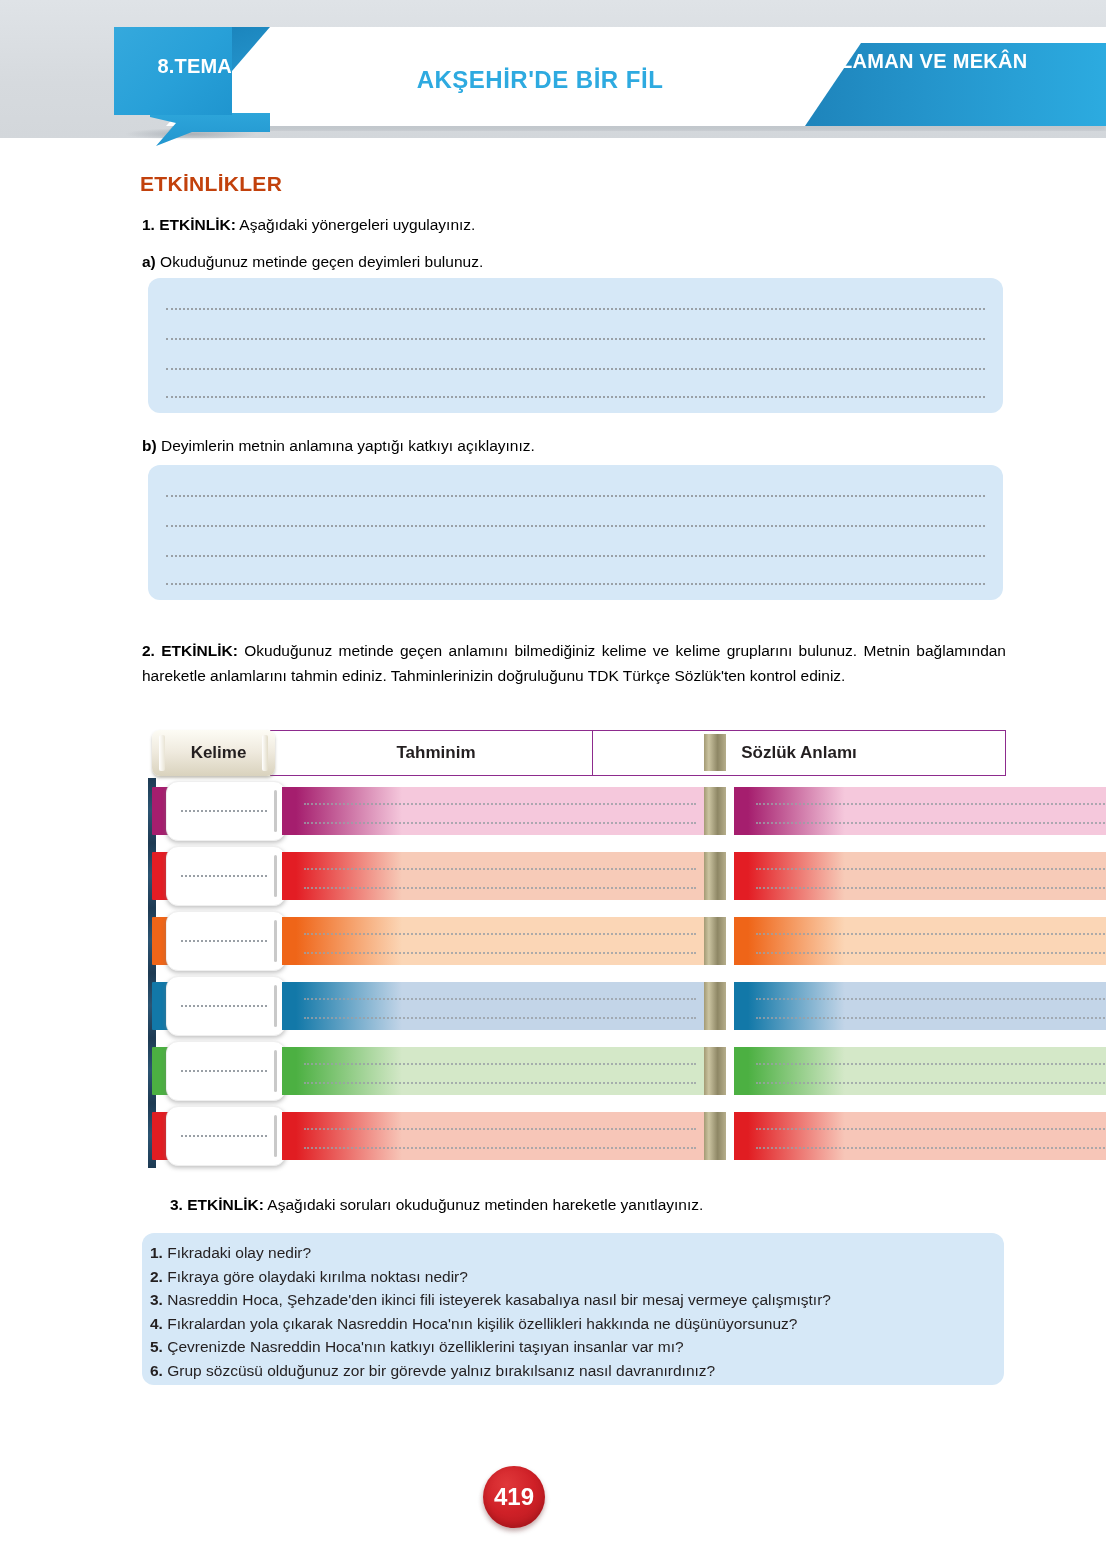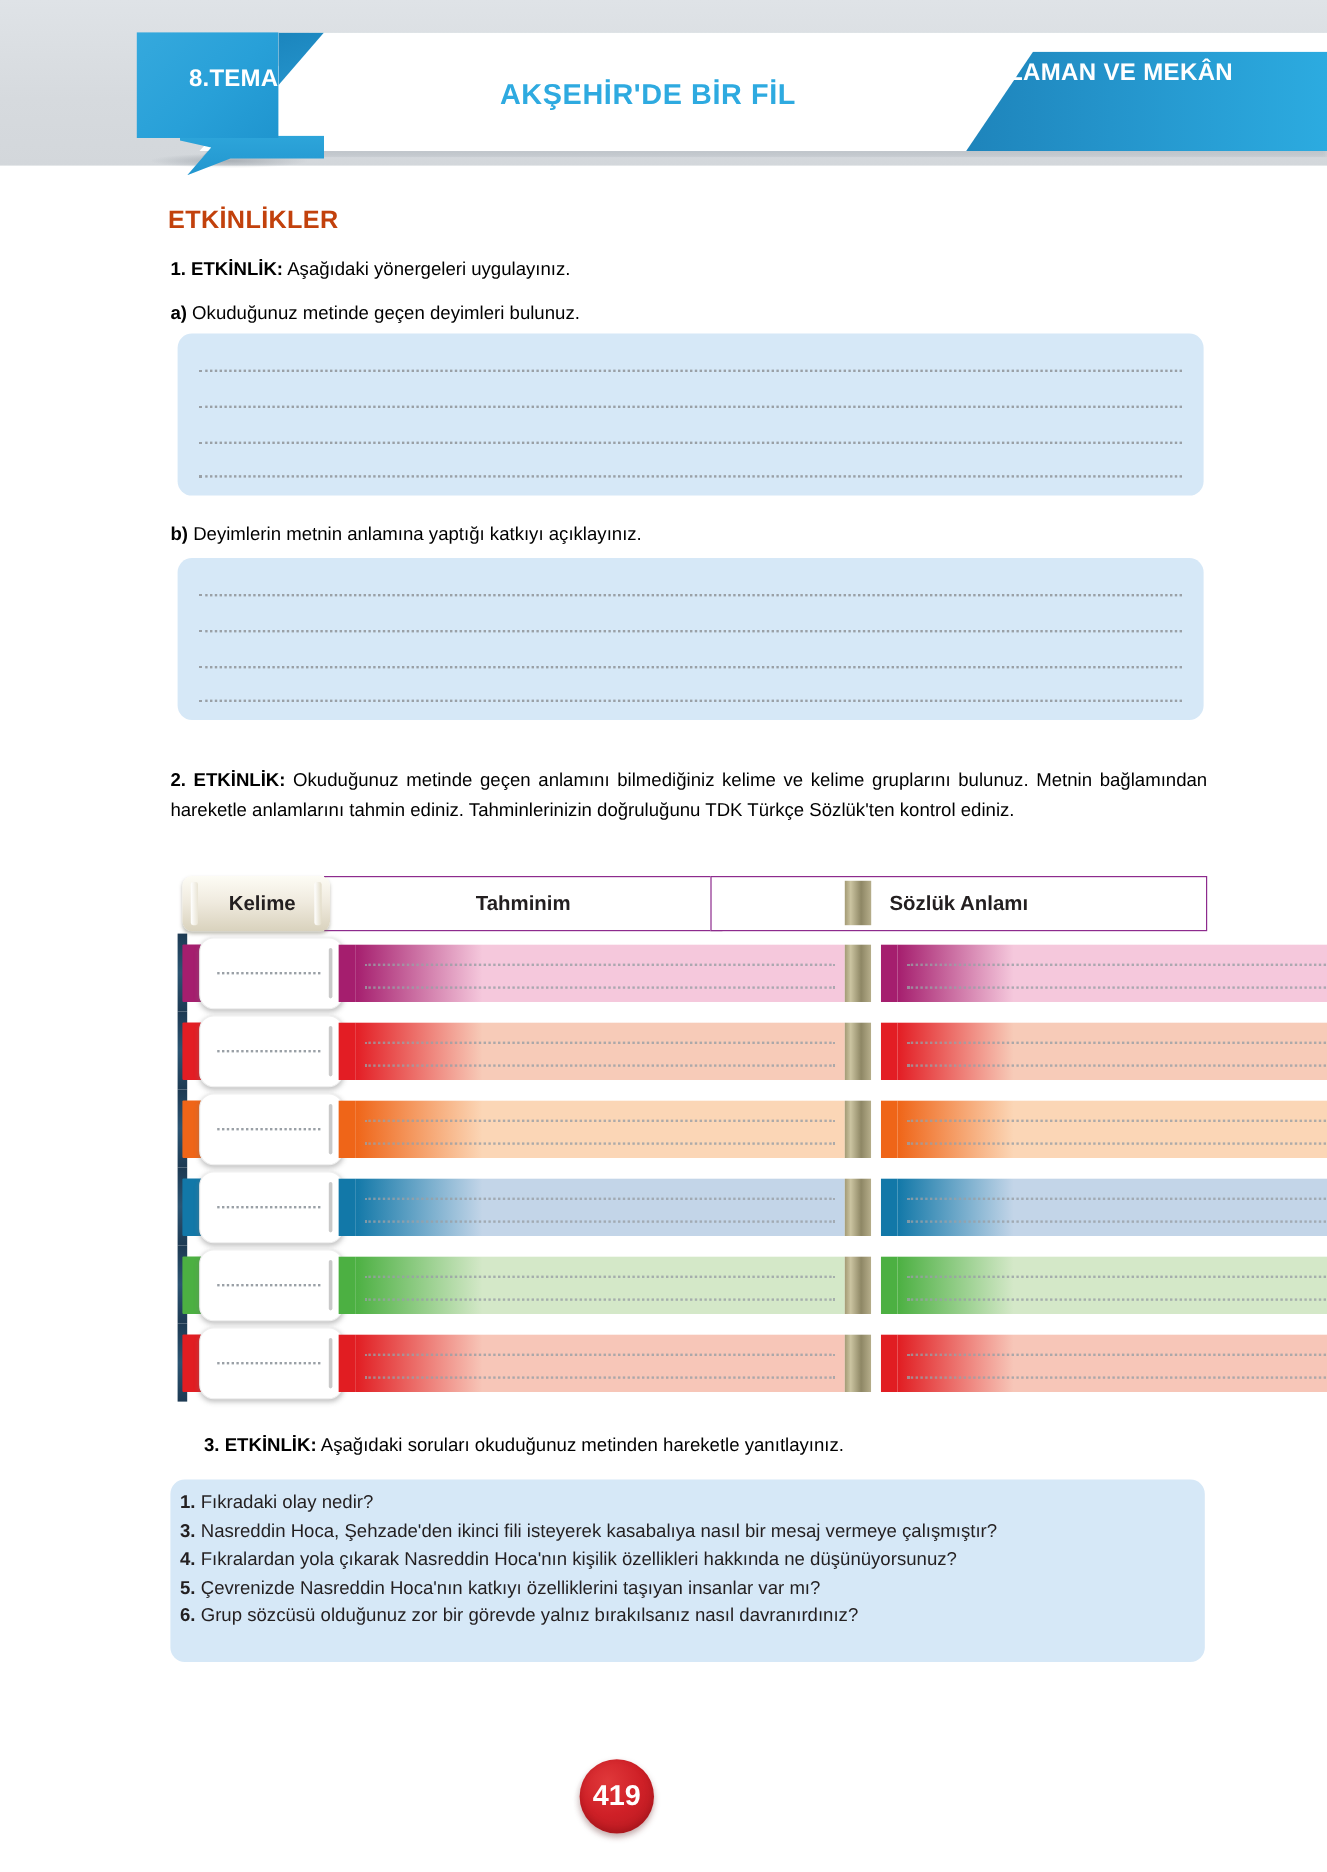--- a/index.html
+++ b/index.html
@@ -389,20 +389,21 @@
       </div>
   </div>
 
   <div class="para l5">
     <b>3. ETKİNLİK:</b><span> Aşağıdaki soruları okuduğunuz metinden hareketle yanıtlayınız.</span>
   </div>
 
   <div class="qbox">
     <div class="qlist" id="question-list">
         <div class="qi"><span class="qn">1.</span><span> Fıkradaki olay nedir?</span></div>
+        <div class="qi"><span class="qn">2.</span><span> Fıkraya göre olaydaki kırılma noktası nedir?</span></div>
         <div class="qi"><span class="qn">3.</span><span> Nasreddin Hoca, Şehzade'den ikinci fili isteyerek kasabalıya nasıl bir mesaj vermeye çalışmıştır?</span></div>
         <div class="qi"><span class="qn">4.</span><span> Fıkralardan yola çıkarak Nasreddin Hoca'nın kişilik özellikleri hakkında ne düşünüyorsunuz?</span></div>
         <div class="qi"><span class="qn">5.</span><span> Çevrenizde Nasreddin Hoca'nın katkıyı özelliklerini taşıyan insanlar var mı?</span></div>
         <div class="qi"><span class="qn">6.</span><span> Grup sözcüsü olduğunuz zor bir görevde yalnız bırakılsanız nasıl davranırdınız?</span></div>
       </div>
   </div>
 
 </div>
 
 <div class="pagenum-shadow"></div>

